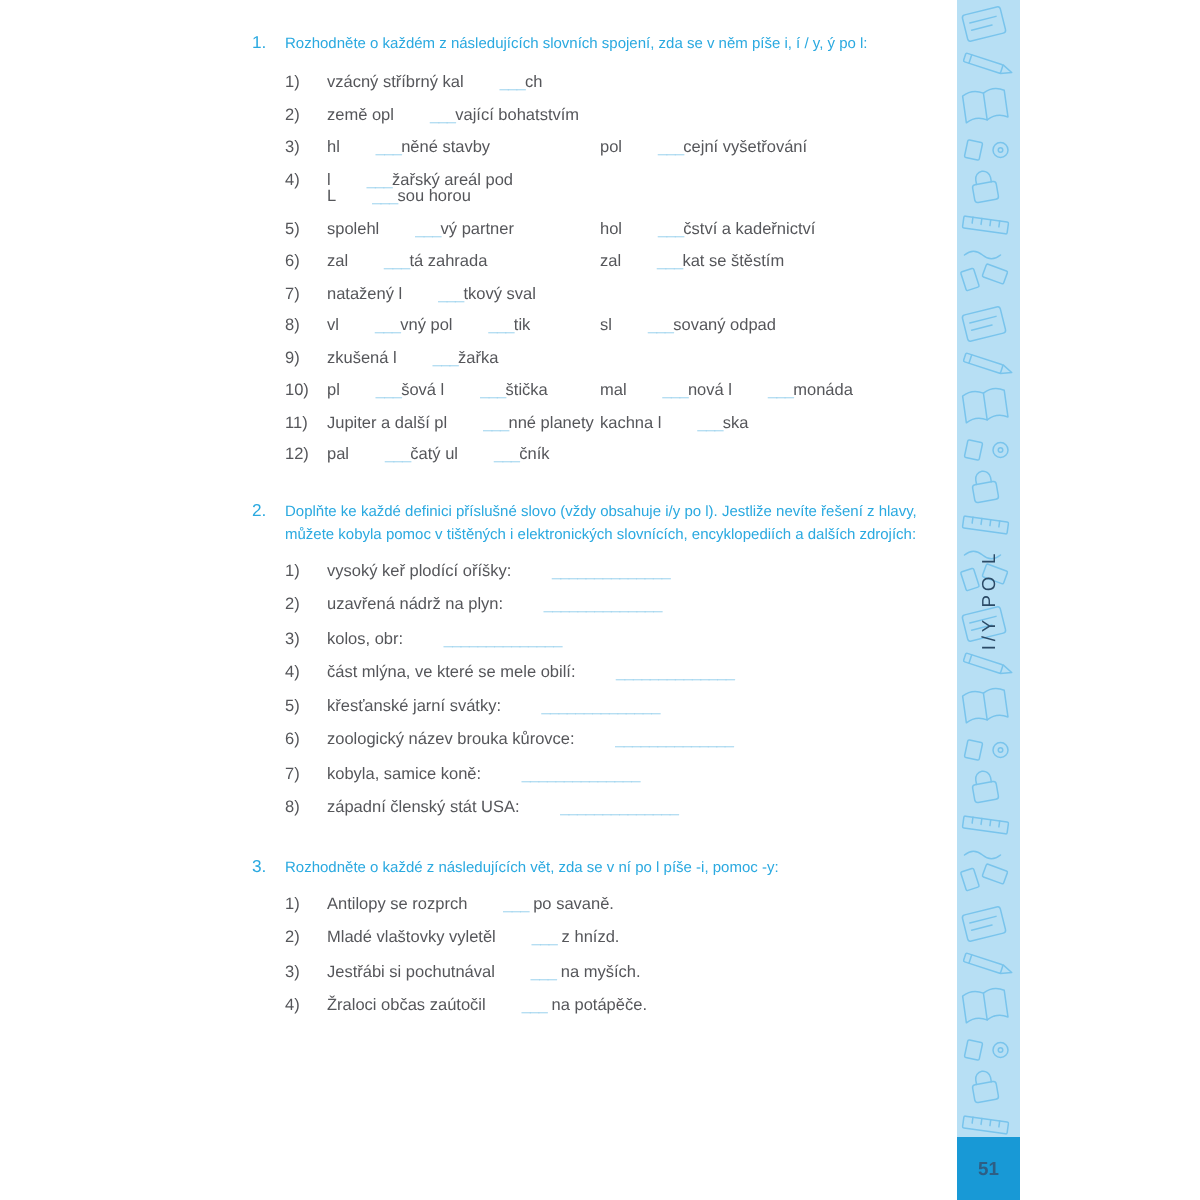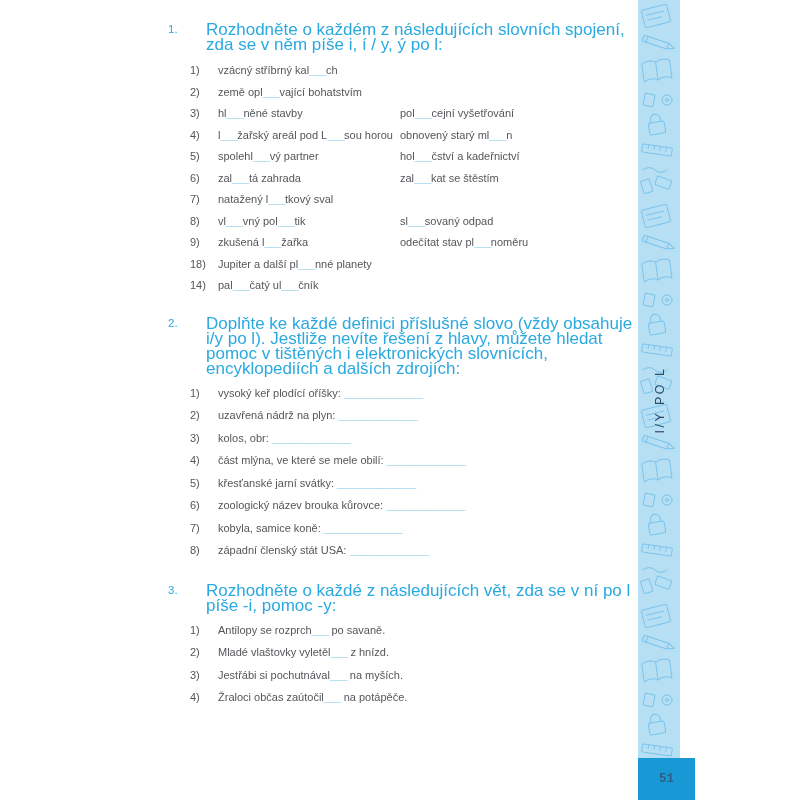--- a/index.html
+++ b/index.html
@@ -11,47 +11,47 @@
     color:#55565a;
     overflow:hidden;
   }
 
   
   .content { position:absolute; left:168px; top:22px; width:472px; }
 
   .exercise { margin-bottom:14px; }
   .ex-head { display:flex; align-items:flex-start; color:#2aa9e0; }
   .ex-num  { width:22px; flex:0 0 22px; font-size:11.5px; line-height:15px; }
-  .ex-title{ font-size:17px; line-height:15px; width:442px;margin-left:16px; }
+  .ex-title{ font-size:10px; line-height:15px; width:442px; }
 
   .items1 { margin:13px 0 0 22px; }
   .row1 { display:grid; grid-template-columns:28px 182px auto; margin-bottom:10px;
           font-size:11px; line-height:11.5px; }
   .items2 { margin:12px 0 0 22px; }
   .row2 { display:grid; grid-template-columns:28px auto; margin-bottom:11px;
           font-size:11px; line-height:11.5px; }
 
-  .blank { color:#a3d6ef; letter-spacing:-0.5px; }
+  .blank { color:#a3d6ef; letter-spacing:-0.5px;padding-left:24px; }
 
   #ex2 { margin-top:24px; }
   #ex3 { margin-top:26px; }
 
   
   .strip { position:absolute; left:638px; top:0; width:42px; height:800px;
            background:#b7dff4; overflow:hidden; }
   .strip svg { position:absolute; left:0; top:0; }
 
   .tab-label-box { position:absolute; left:638px; top:356px; width:42px; height:88px;
                    display:flex; align-items:center; justify-content:center; }
   .tab-label-box span { transform:rotate(-90deg); white-space:nowrap;
                         font-size:12.5px; letter-spacing:2.5px; font-weight:500;
                         color:#2b4a66; }
 
-  .page-badge { position:absolute; left:638px; top:758px; width:57px; height:42px;
-                background:#1899d6; display:flex; align-items:center; justify-content:center;font-family:Liberation Mono, monospace; }
+  .page-badge { position:absolute; left:638px; top:758px; width:42px; height:42px;
+                background:#1899d6; display:flex; align-items:center; justify-content:center; }
   .page-badge span { font-size:12.5px; font-weight:600; color:#2e5e84; }
 </style>
 </head>
 <body>
 
 <div class="content">
 
   <div class="exercise" id="ex1">
     <div class="ex-head">
       <span class="ex-num">1.</span>
@@ -67,21 +67,20 @@
           <span>země opl<span class="blank">___</span>vající bohatstvím</span>
         </div>
       <div class="row1">
           <span>3)</span>
           <span>hl<span class="blank">___</span>něné stavby</span>
           <span>pol<span class="blank">___</span>cejní vyšetřování</span>
         </div>
       <div class="row1">
           <span>4)</span>
           <span>l<span class="blank">___</span>žařský areál pod L<span class="blank">___</span>sou horou</span>
-          <span>obnovený starý ml<span class="blank">___</span>n</span>
         </div>
       <div class="row1">
           <span>5)</span>
           <span>spolehl<span class="blank">___</span>vý partner</span>
           <span>hol<span class="blank">___</span>čství a kadeřnictví</span>
         </div>
       <div class="row1">
           <span>6)</span>
           <span>zal<span class="blank">___</span>tá zahrada</span>
           <span>zal<span class="blank">___</span>kat se štěstím</span>
@@ -91,37 +90,42 @@
           <span>natažený l<span class="blank">___</span>tkový sval</span>
         </div>
       <div class="row1">
           <span>8)</span>
           <span>vl<span class="blank">___</span>vný pol<span class="blank">___</span>tik</span>
           <span>sl<span class="blank">___</span>sovaný odpad</span>
         </div>
       <div class="row1">
           <span>9)</span>
           <span>zkušená l<span class="blank">___</span>žařka</span>
-          <span>odečítat stav pl<span class="blank">___</span>noměru</span>
-        </div>
-      <div class="row1">
-          <span>18)</span>
+        </div>
+      <div class="row1">
+          <span>10)</span>
+          <span>pl<span class="blank">___</span>šová l<span class="blank">___</span>štička</span>
+          <span>mal<span class="blank">___</span>nová l<span class="blank">___</span>monáda</span>
+        </div>
+      <div class="row1">
+          <span>11)</span>
           <span>Jupiter a další pl<span class="blank">___</span>nné planety</span>
-        </div>
-      <div class="row1">
-          <span>14)</span>
+          <span>kachna l<span class="blank">___</span>ska</span>
+        </div>
+      <div class="row1">
+          <span>12)</span>
           <span>pal<span class="blank">___</span>čatý ul<span class="blank">___</span>čník</span>
         </div>
     </div>
   </div>
 
   <div class="exercise" id="ex2">
     <div class="ex-head">
       <span class="ex-num">2.</span>
-      <span class="ex-title">Doplňte ke každé definici příslušné slovo (vždy obsahuje i/y po l). Jestliže nevíte řešení z hlavy, můžete hledat pomoc v tištěných i elektronických slovnících, encyklopediích a dalších zdrojích:</span>
+      <span class="ex-title">Doplňte ke každé definici příslušné slovo (vždy obsahuje i/y po l). Jestliže nevíte řešení z hlavy, můžete kobyla pomoc v tištěných i elektronických slovnících, encyklopediích a dalších zdrojích:</span>
     </div>
     <div class="items2">
       <div class="row2">
           <span>1)</span>
           <span>vysoký keř plodící oříšky: <span class="blank">______________</span></span>
         </div>
       <div class="row2">
           <span>2)</span>
           <span>uzavřená nádrž na plyn: <span class="blank">______________</span></span>
         </div>

